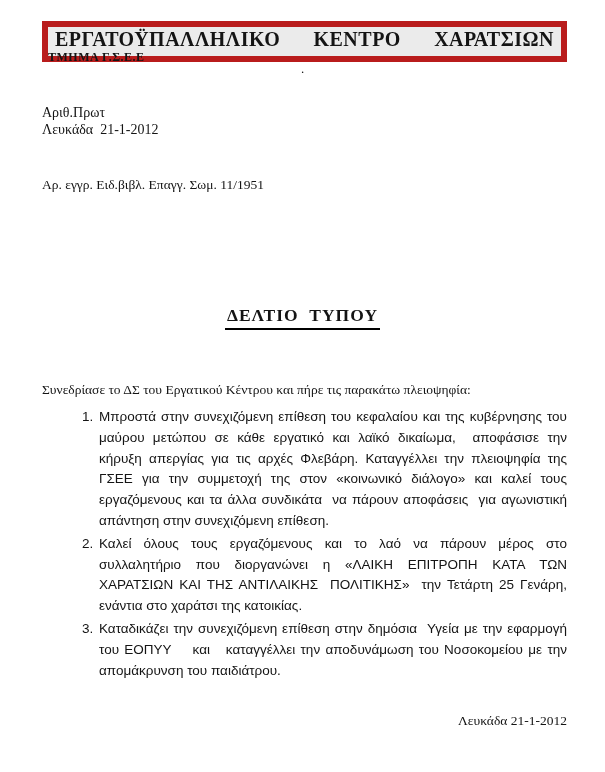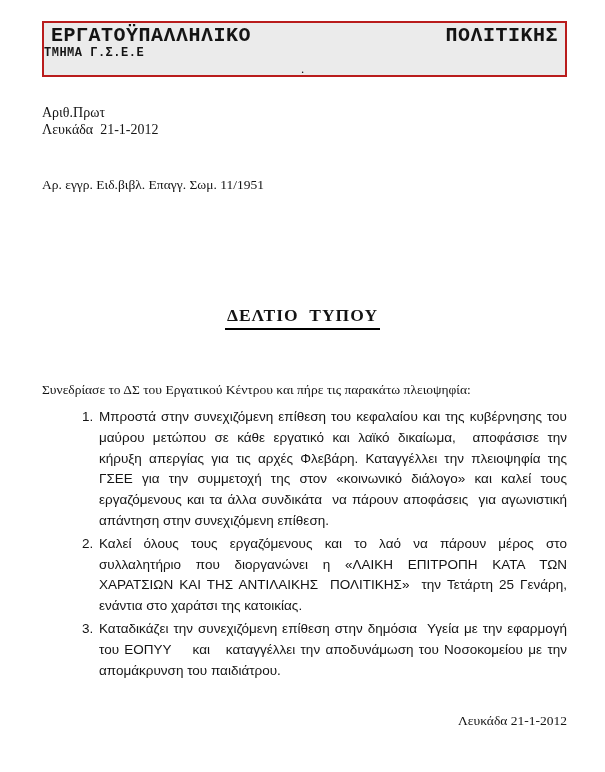--- a/index.html
+++ b/index.html
@@ -11,25 +11,24 @@
     color: #141414;
     font-family: "Liberation Serif", "DejaVu Serif", serif;
     overflow: hidden;
   }
   
   .header-box {
     position: absolute;
     left: 42px;
     right: 38px;
     top: 21px;
-    height: 56px;
+    height: 41px;
     box-sizing: border-box;
     background: #ebebeb;
-    border: 2px solid #b91c1c;
-    font-family: Liberation Mono, monospace;
+    border: 6px solid #b91c1c;
   }
   .org-line {
     display: flex;
     justify-content: space-between;
     align-items: baseline;
     padding: 1px 7px 0 7px;
     font-weight: bold;
     font-size: 20px;
     line-height: 23px;
     letter-spacing: 0.5px;
@@ -148,21 +147,22 @@
   }
 </style>
 </head>
 <body>
 
 <div class="page">
 
   <div class="header-box">
     <div class="org-line">
       <span>ΕΡΓΑΤΟΫΠΑΛΛΗΛΙΚΟ</span>
-      <span>ΠΟΛΙΤΙΚΗΣ</span>
+      <span>ΚΕΝΤΡΟ</span>
+      <span>ΧΑΡΑΤΣΙΩΝ</span>
     </div>
     <div class="dept-line">ΤΜΗΜΑ Γ.Σ.Ε.Ε</div>
   </div>
 
   <div class="sep-dot">.</div>
 
 
   <div class="proto-row">
     <span>Αριθ.Πρωτ</span>
     <span>Λευκάδα&nbsp; 21-1-2012</span>

